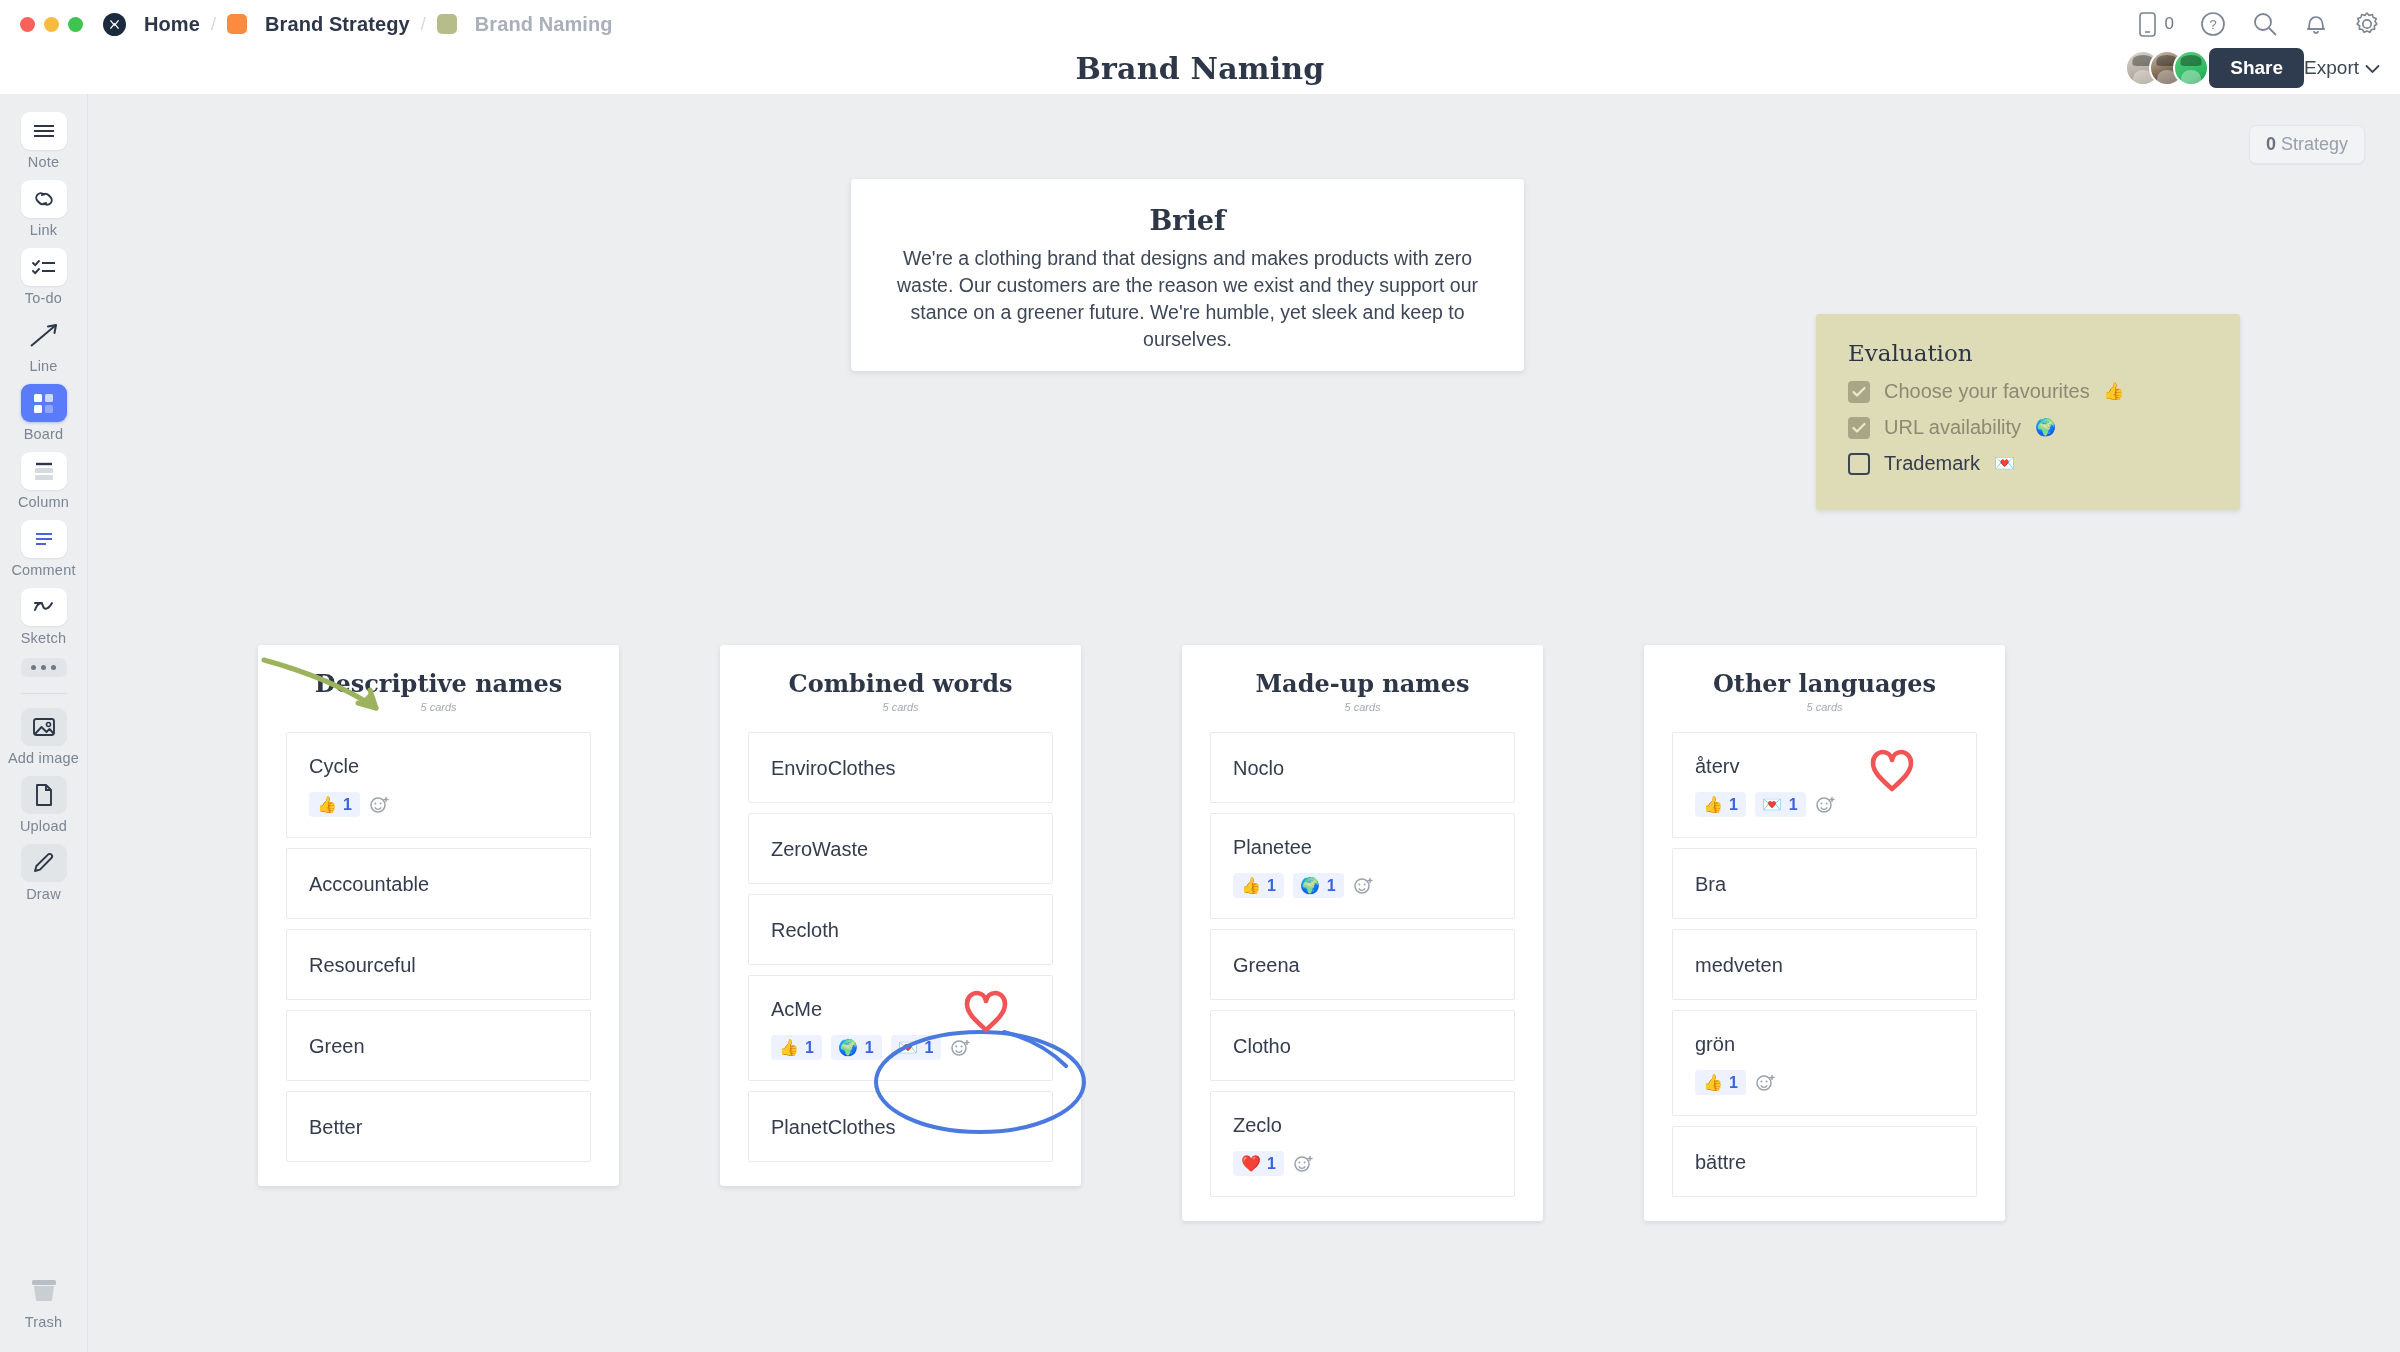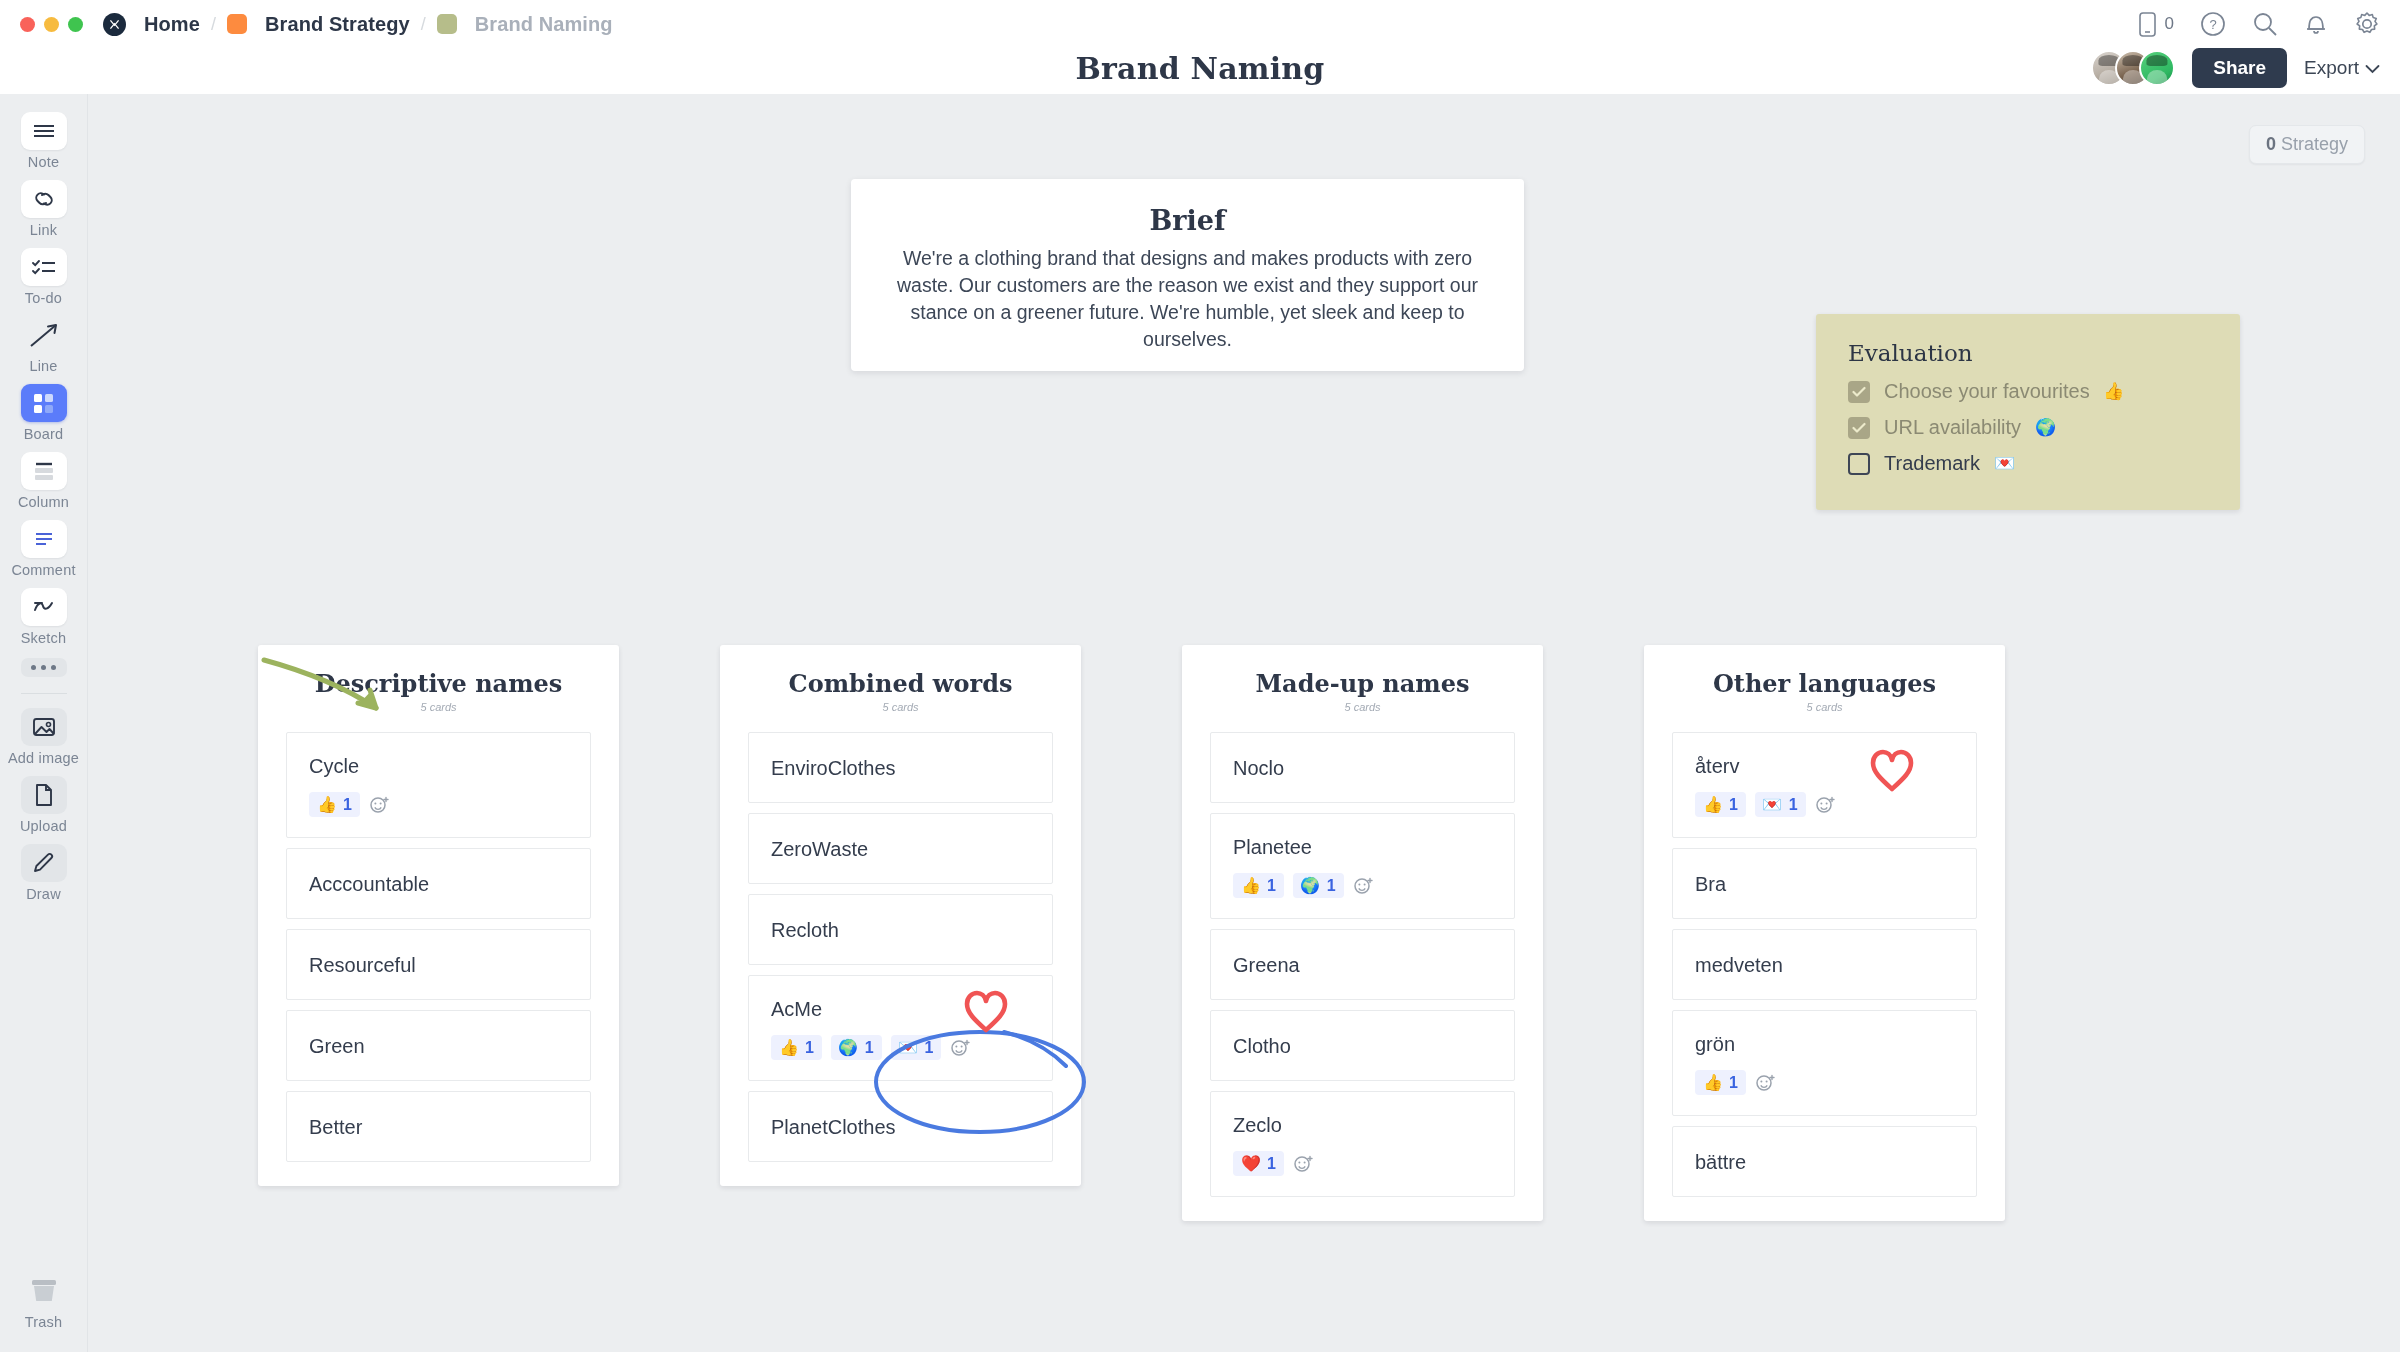--- a/index.html
+++ b/index.html
@@ -42,21 +42,21 @@
   .phone-wrap { display: flex; align-items: center; gap: 9px; }
   .phone-count { font-size: 17px; color: #6e7887; }
 
   
   .titlerow { position: absolute; left: 0; top: 48px; width: 2400px; height: 46px; background: #fff; z-index: 39; }
   .page-title {
     position: absolute; left: 0; right: 0; top: 3px; text-align: center;
     font-family: "DejaVu Serif", "Liberation Serif", serif;
     font-size: 30px; font-weight: bold; color: #2e3748; letter-spacing: .2px;
   }
-  .title-actions { position: absolute; right: 20px; top: 0px; display: flex; align-items: center; gap: 17px; }
+  .title-actions { position: absolute; right: 20px; top: 0px; display: flex; align-items: center; }
   .avatars { display: flex; align-items: center; }
   .av {
     width: 36px; height: 36px; border-radius: 50%; border: 2px solid #fff;
     margin-left: -12px; background-size: cover; position: relative; overflow: hidden;
   }
   .av:first-child { margin-left: 0; }
   .av1 { background: linear-gradient(160deg,#d9d4ce 0%,#b9b0a6 55%,#8d8377 100%); }
   .av2 { background: linear-gradient(160deg,#cdbfae 0%,#7a6450 60%,#4a3a2c 100%); }
   .av3 { background: linear-gradient(150deg,#57d07c 0%,#2eb862 70%,#1a8c47 100%); }
   .av-face { position:absolute; left:50%; top:56%; transform:translateX(-50%); width:62%; height:52%;

